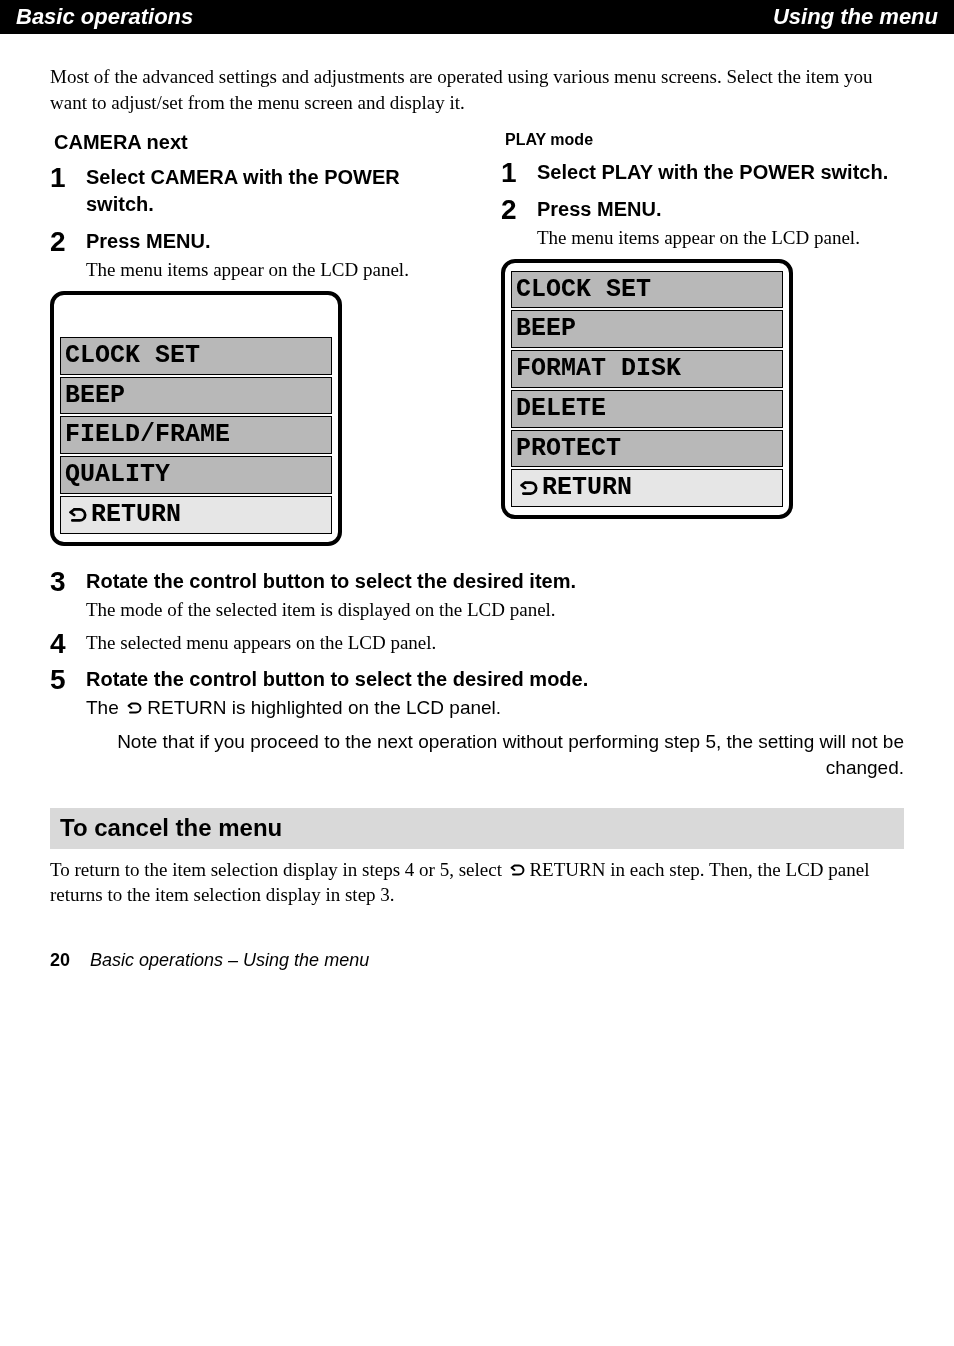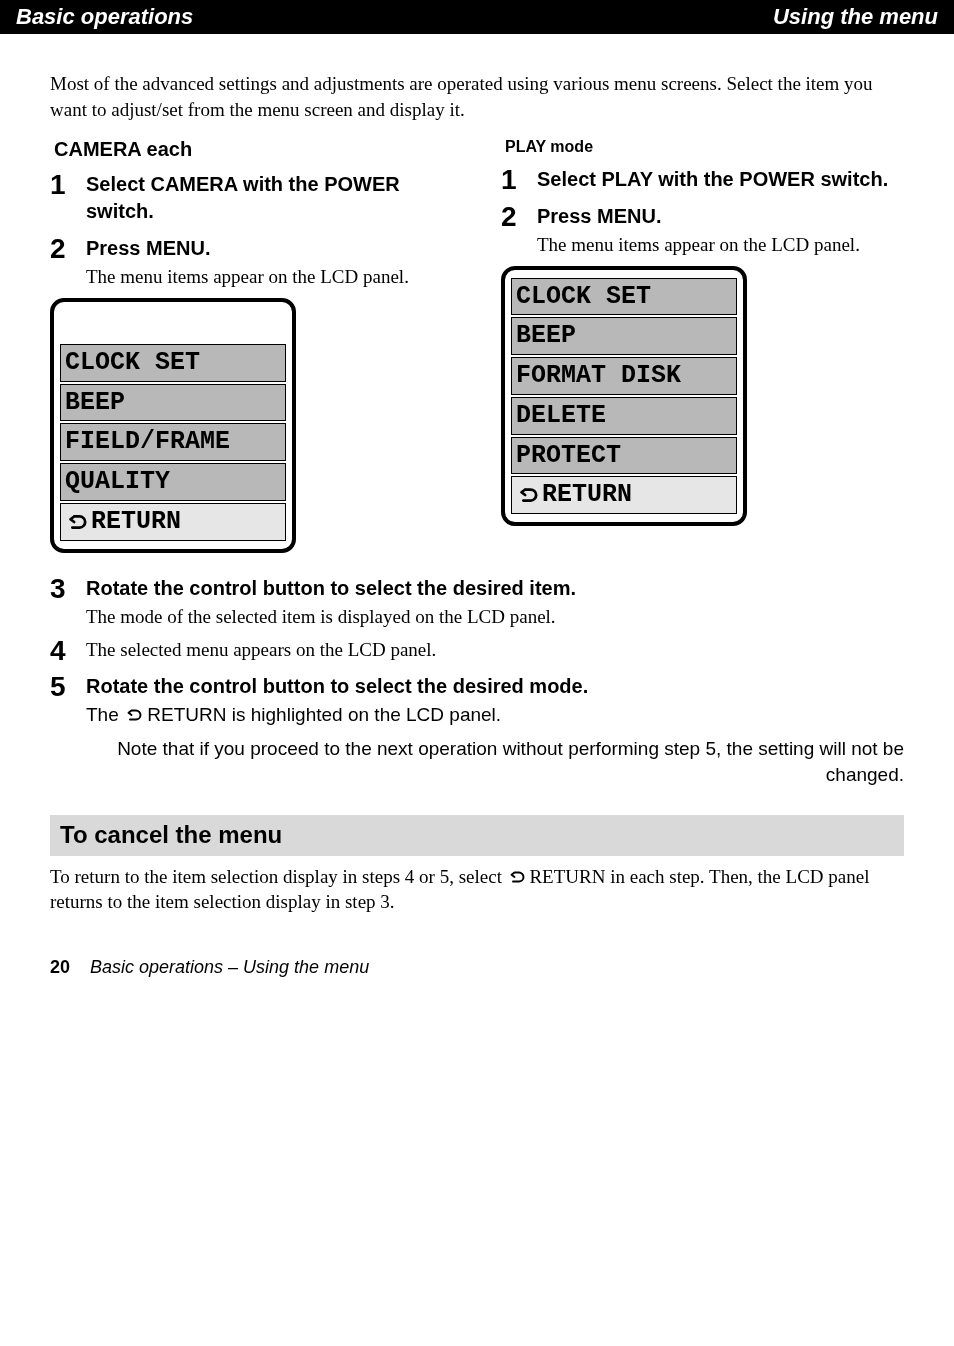--- a/index.html
+++ b/index.html
@@ -20,21 +20,21 @@
     font-weight: bold;
   }
   .blackbar .right { float: right; font-style: italic; font-weight: bold; }
   .content { padding: 30px 50px 10px 50px; font-size: 20px; line-height: 1.35; }
   .row { display: flex; gap: 48px; margin-top: 14px; }
   .col { flex: 1; }
   .menubox {
     border: 4px solid #000;
     border-radius: 14px;
     padding: 6px 6px 6px 6px;
-    width: 246px;
+    width: 292px;
     margin: 4px 0 14px 0;
     background: #fff;
   }
   .menubox.tall { padding-top: 40px; }
   .menuitem {
     font-family: "Courier New", monospace;
     font-weight: bold;
     font-size: 25px;
     letter-spacing: 0px;
     background: #b8b8b8;
@@ -71,21 +71,21 @@
   .stepbody { font-size: 19px; }
   .stepnote { font-family: Arial, Helvetica, sans-serif; font-size: 19px; margin-left: 36px; margin-top: 6px; text-align: right; }
   .section-sub {
     background: #d9d9d9;
     font-family: Arial, Helvetica, sans-serif;
     font-weight: bold;
     font-size: 24px;
     padding: 4px 10px;
     margin: 28px 0 8px 0;
   }
-  .body-p { font-size: 19px; margin: 7px 0 2px 0; }
+  .body-p { font-size: 19px; margin: 0 0 2px 0; }
   .leftpad { padding-left: 4px; }
   .italic { font-style: italic; }
   .bold { font-weight: bold; }
   .pagenum-row { display:flex; margin: 30px 50px 10px 50px; font-family: Arial, Helvetica, sans-serif; font-size: 18px; }
   .pagenum-row .num { font-weight: bold; width: 40px; }
   svg.ret { width: 22px; height: 22px; }
   svg.ret-inline { width: 18px; height: 18px; vertical-align: -3px; }
 </style>
 </head>
 <body>
@@ -94,21 +94,21 @@
   <span>Basic operations</span>
   <span class="right">Using the menu</span>
 </div>
 
 <div class="content">
 
   <p class="body-p">Most of the advanced settings and adjustments are operated using various menu screens. Select the item you want to adjust/set from the menu screen and display it.</p>
 
   <div class="row">
     <div class="col">
-      <p class="leftpad bold" style="font-family:Arial,Helvetica,sans-serif;font-size:20px;margin-bottom:6px;">CAMERA each</p>
+      <p class="leftpad bold" style="font-family:Arial,Helvetica,sans-serif;font-size:20px;margin-bottom:6px;">CAMERA next</p>
 
       <div class="step">
         <div class="stepnum">1</div>
         <div class="steptext">
           <div class="steptitle">Select CAMERA with the POWER switch.</div>
         </div>
       </div>
 
       <div class="step">
         <div class="stepnum">2</div>

